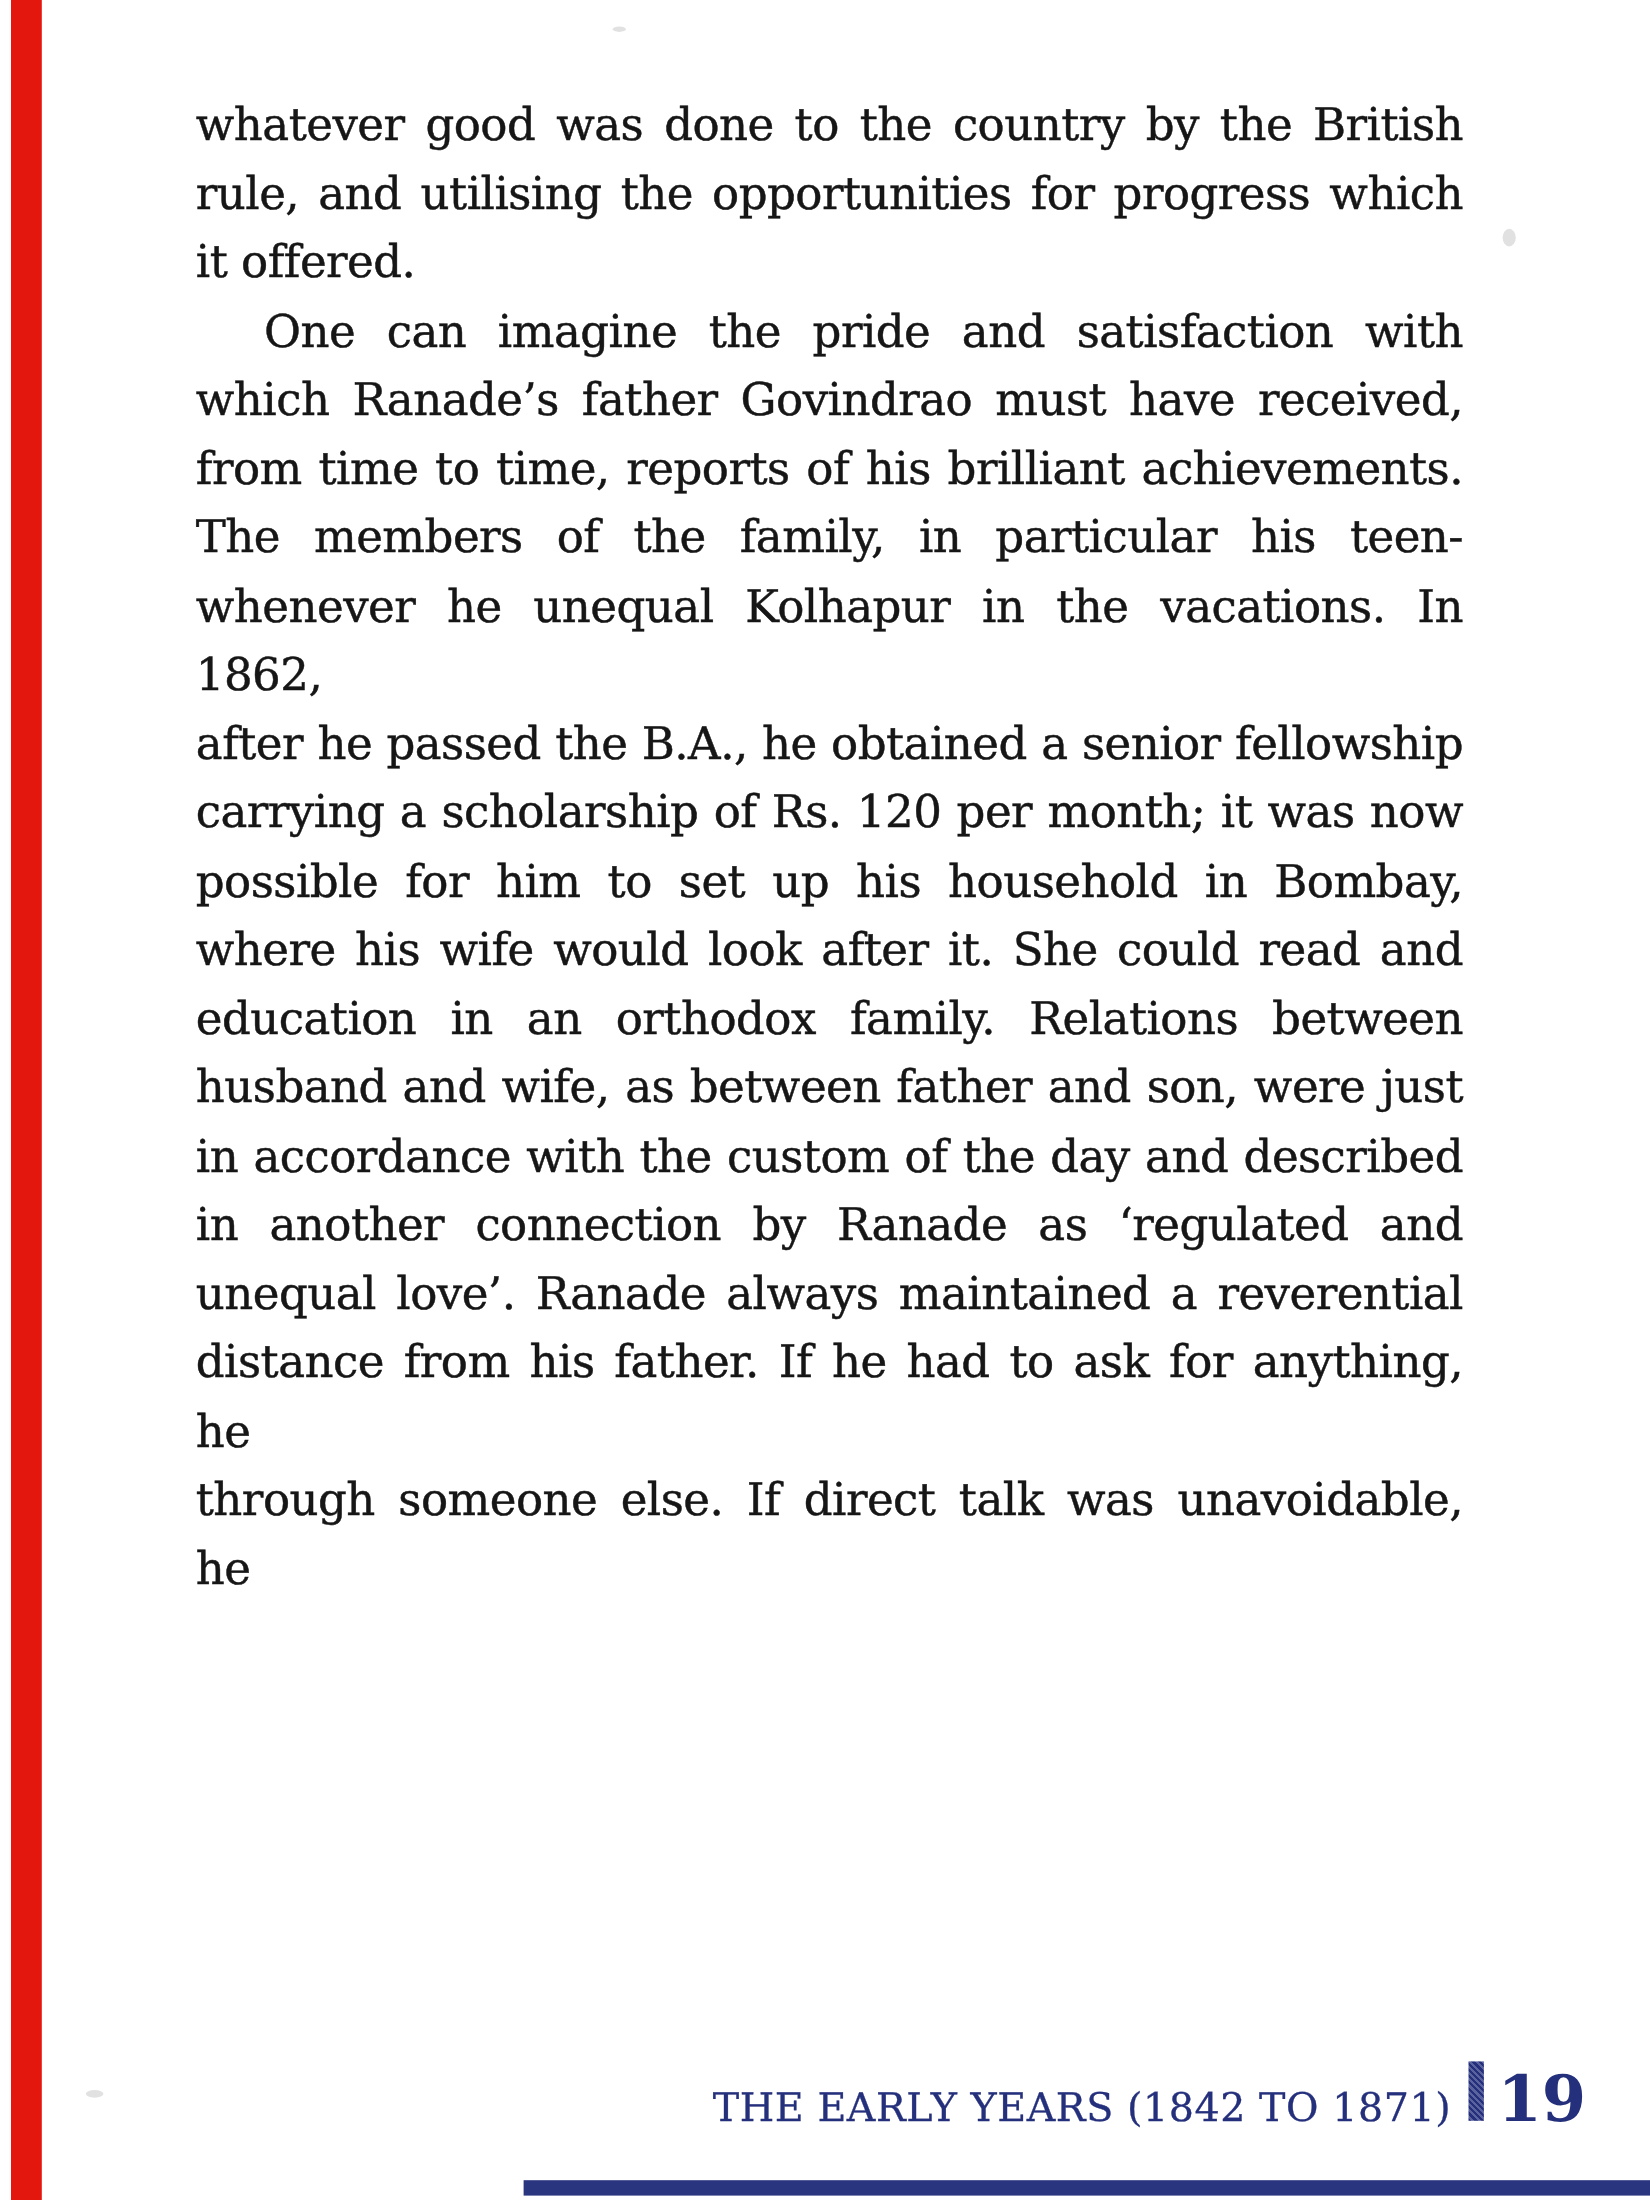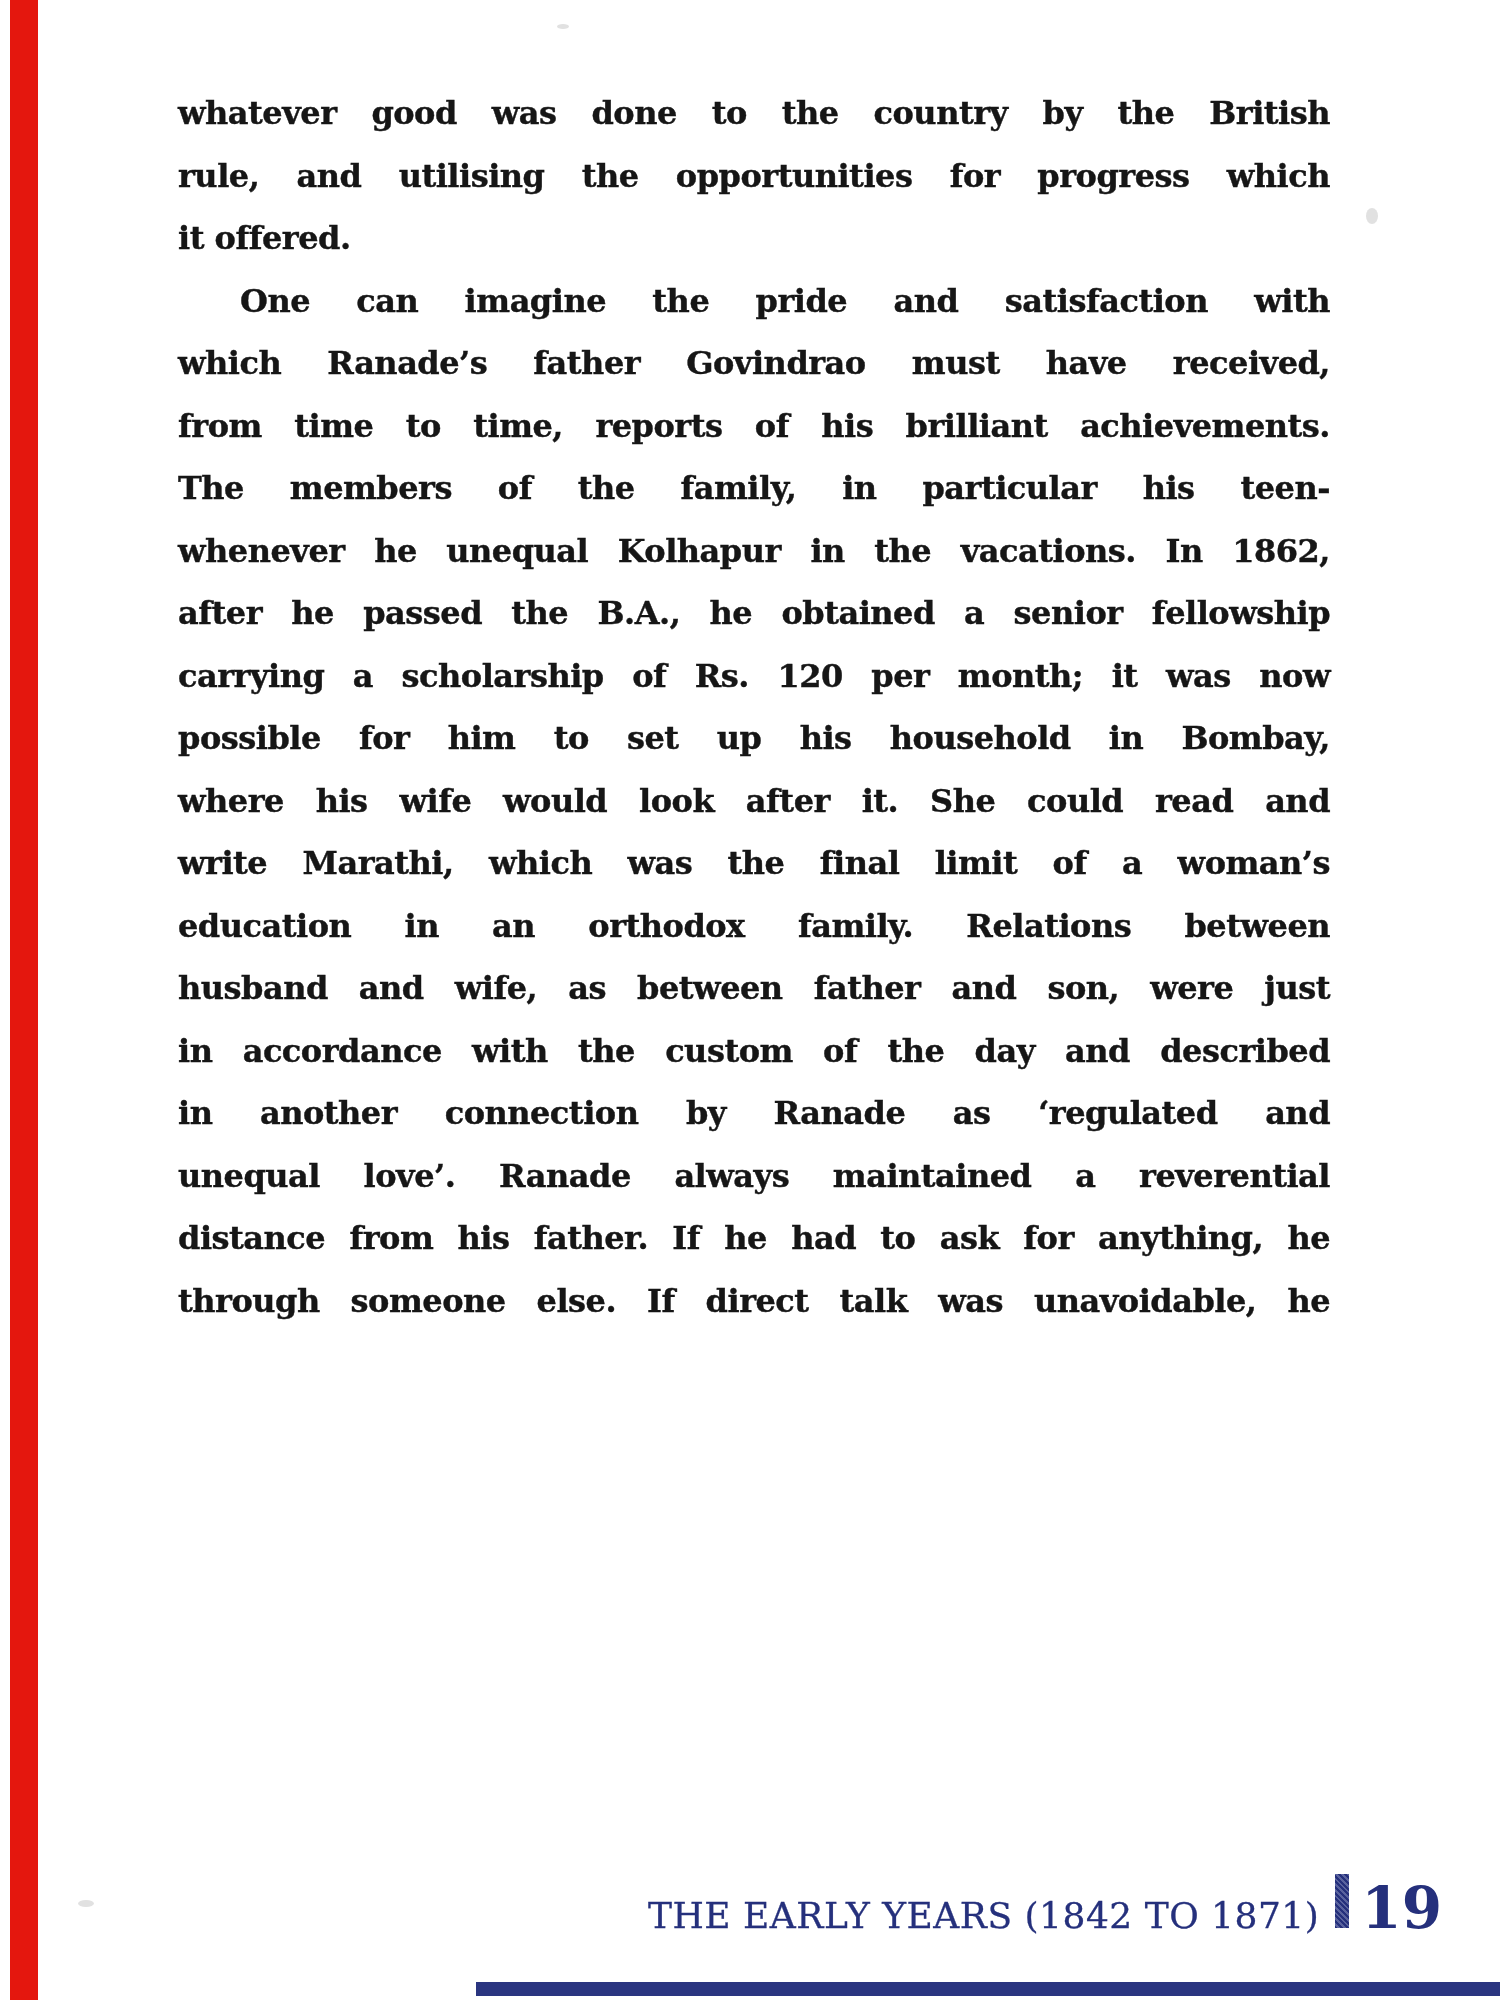--- a/index.html
+++ b/index.html
@@ -18,26 +18,25 @@
   
   .bottom-bar{
     position:absolute;left:476px;top:1982px;width:1024px;height:14px;
     background:var(--c-bottom,#2a3580);
   }
   .text-block{
     position:absolute;left:178px;top:82px;width:1152px;
     color:var(--c-text,#161616);
   }
   .line{
-    font-size:32px;line-height:62.5px;
+    font-size:41px;line-height:62.5px;
     letter-spacing:-0.5px;
     text-align:justify;text-align-last:justify;
     -webkit-text-stroke:0.4px var(--c-text,#161616);
     white-space:normal;
-    font-weight:bold;
   }
   .line.nojust{text-align:left;text-align-last:left;}
   .line.indent{text-indent:62px;}
   .footer{
     position:absolute;left:0;top:1874px;width:1464px;
     display:flex;justify-content:flex-end;align-items:baseline;
     padding-right:22px;box-sizing:border-box;
     color:var(--c-footer,#25307c);
   }
   .ftitle{
@@ -70,21 +69,20 @@
       <div class="line nojust">it offered.</div>
       <div class="line indent">One can imagine the pride and satisfaction with</div>
       <div class="line">which Ranade’s father Govindrao must have received,</div>
       <div class="line">from time to time, reports of his brilliant achievements.</div>
       <div class="line">The members of the family, in particular his teen-</div>
       <div class="line">whenever he unequal Kolhapur in the vacations. In 1862,</div>
       <div class="line">after he passed the B.A., he obtained a senior fellowship</div>
       <div class="line">carrying a scholarship of Rs. 120 per month; it was now</div>
       <div class="line">possible for him to set up his household in Bombay,</div>
       <div class="line">where his wife would look after it. She could read and</div>
-      <div class="line">write Marathi, which was the final limit of a woman’s</div>
       <div class="line">education in an orthodox family. Relations between</div>
       <div class="line">husband and wife, as between father and son, were just</div>
       <div class="line">in accordance with the custom of the day and described</div>
       <div class="line">in another connection by Ranade as ‘regulated and</div>
       <div class="line">unequal love’. Ranade always maintained a reverential</div>
       <div class="line">distance from his father. If he had to ask for anything, he</div>
       <div class="line">through someone else. If direct talk was unavoidable, he</div>
     </div>
 
   <div class="footer">

